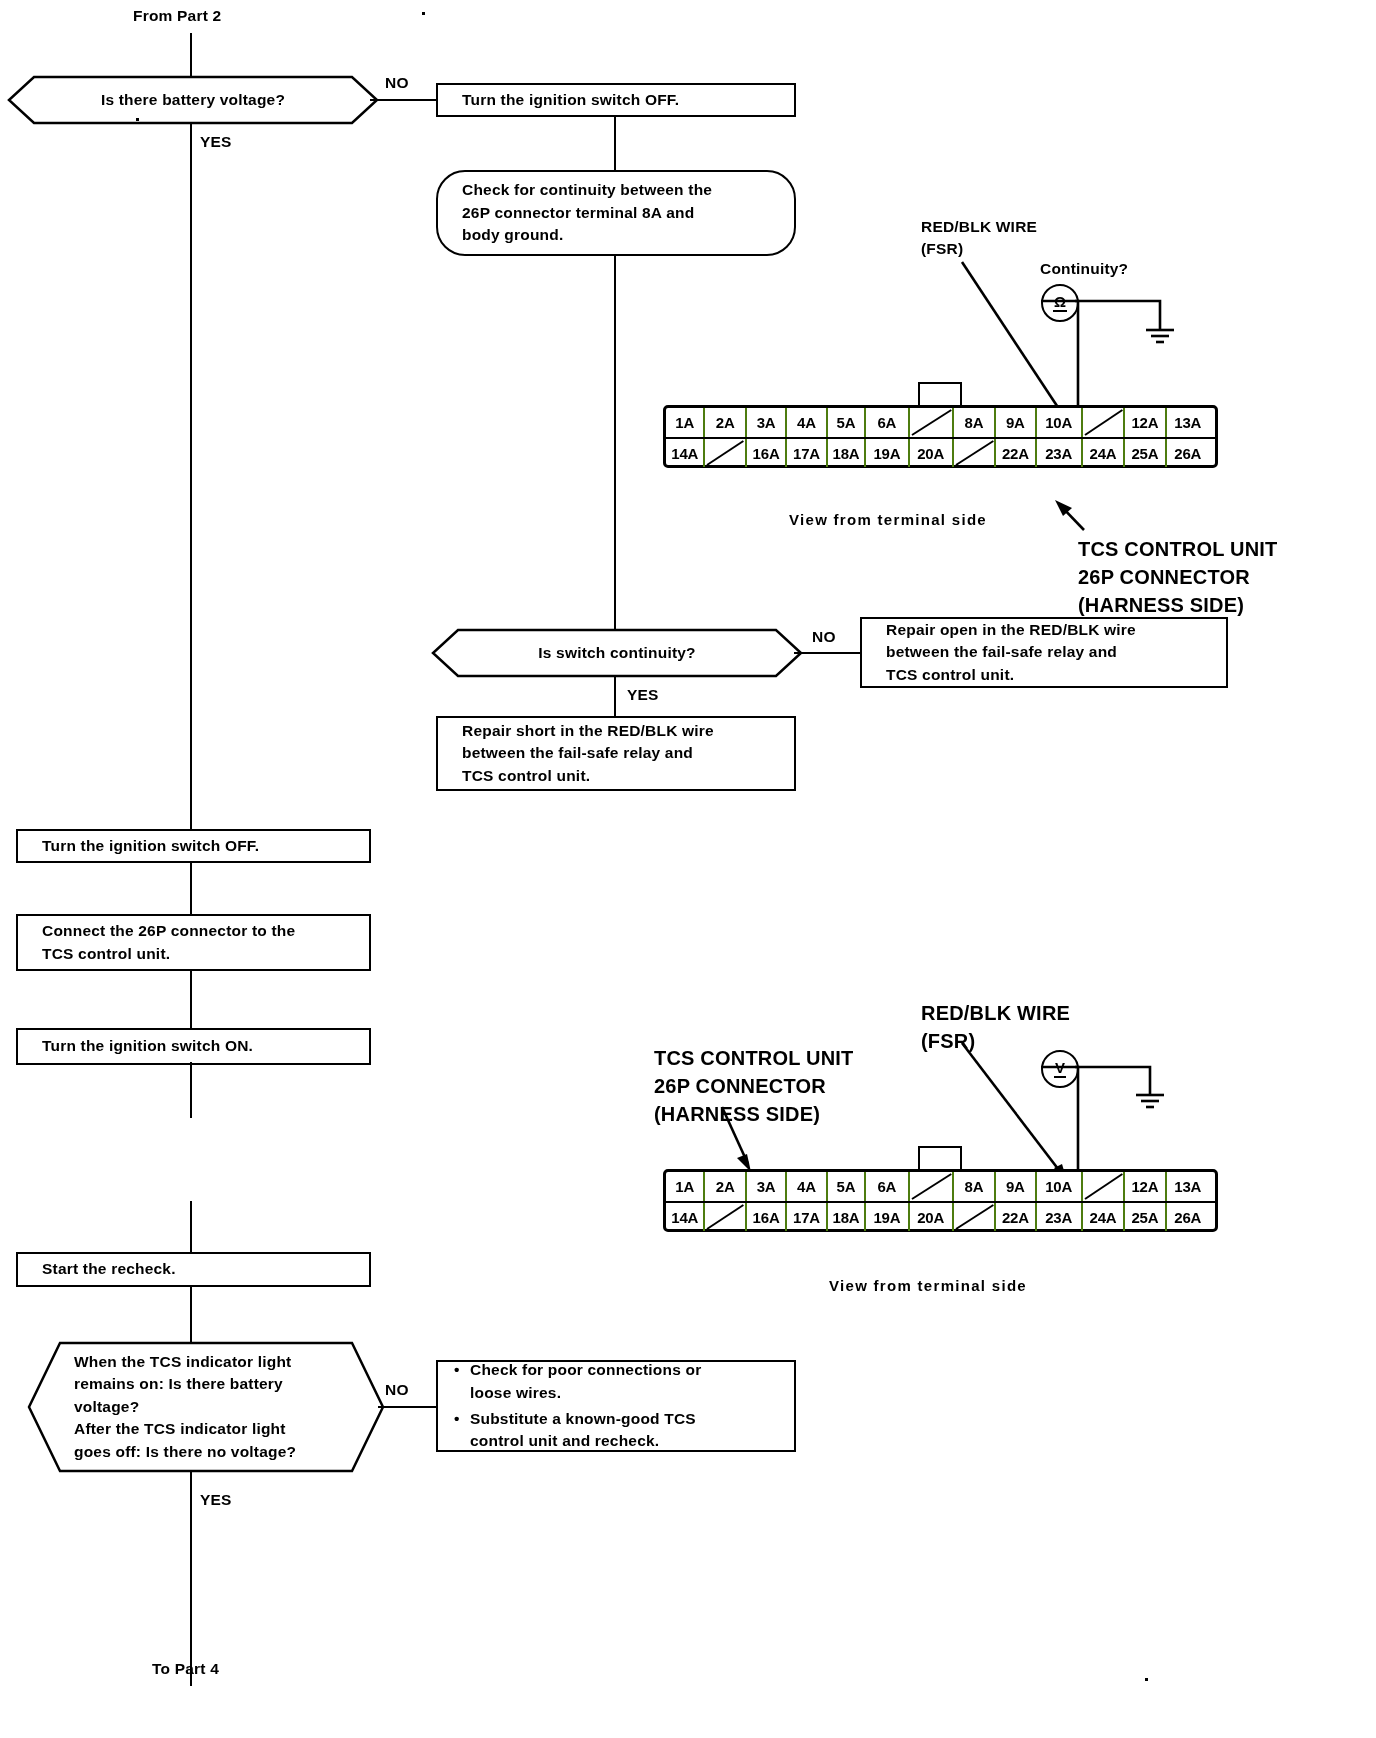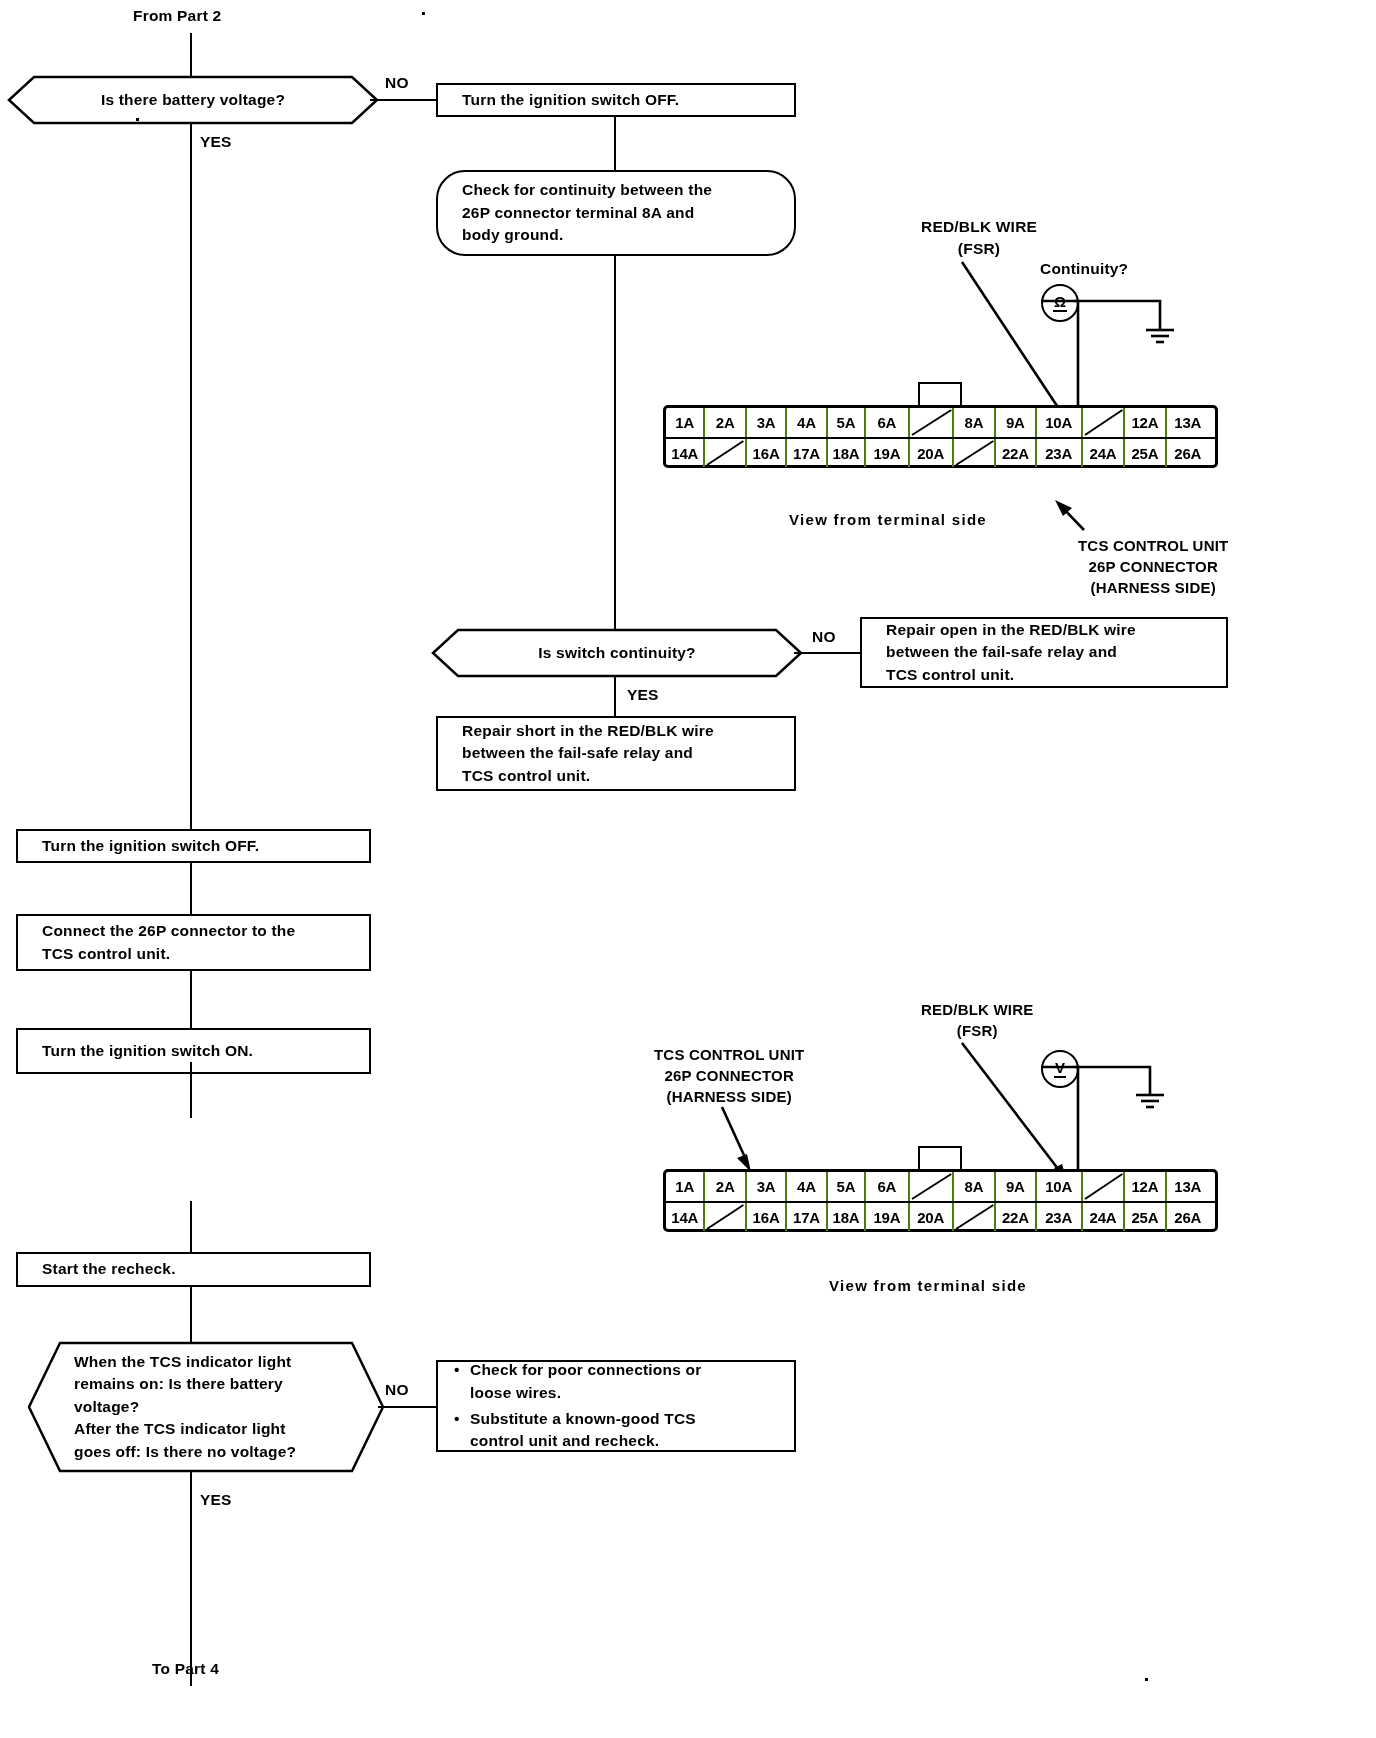--- a/index.html
+++ b/index.html
@@ -54,23 +54,22 @@
   .hexwrap.lefttxt .hextxt{justify-content:flex-start;text-align:left;padding-left:46px;}
 
   
   .lab{
     position:absolute;
     font-size:15.5px;
     font-weight:bold;
     letter-spacing:.2px;
     white-space:pre-line;
     line-height:1.4;
-    text-align:center;
-  }
-  .lab.caps{font-size:15px;font-weight:bold;}
+  }
+  .lab.caps{font-size:20px;font-weight:bold;}
   .lab.viewlab{font-size:15px;font-weight:bold;letter-spacing:1.3px;}
 
   
   .conn{
     position:absolute;
     border:3px solid #000;
     box-sizing:border-box;
     background:#fff;
     border-radius:5px;
   }
@@ -263,21 +262,21 @@
     <div class="txt">Turn the ignition switch OFF.</div>
   </div>
   <div class="vline" style="left:190px;top:862px;height:53px;"></div>
 
   <div class="pbox" style="left:16px;top:914px;width:355px;height:57px;">
     <div class="txt">Connect the 26P connector to the
 TCS control unit.</div>
   </div>
   <div class="vline" style="left:190px;top:970px;height:59px;"></div>
 
-  <div class="pbox" style="left:16px;top:1028px;width:355px;height:46px;">
+  <div class="pbox" style="left:16px;top:1028px;width:355px;height:37px;">
     <div class="txt">Turn the ignition switch ON.</div>
   </div>
   <div class="vline" style="left:190px;top:1062px;height:56px;"></div>
 
   <div class="vline" style="left:190px;top:1201px;height:52px;"></div>
 
   <div class="pbox" style="left:16px;top:1252px;width:355px;height:35px;">
     <div class="txt">Start the recheck.</div>
   </div>
   <div class="vline" style="left:190px;top:1286px;height:57px;"></div>

